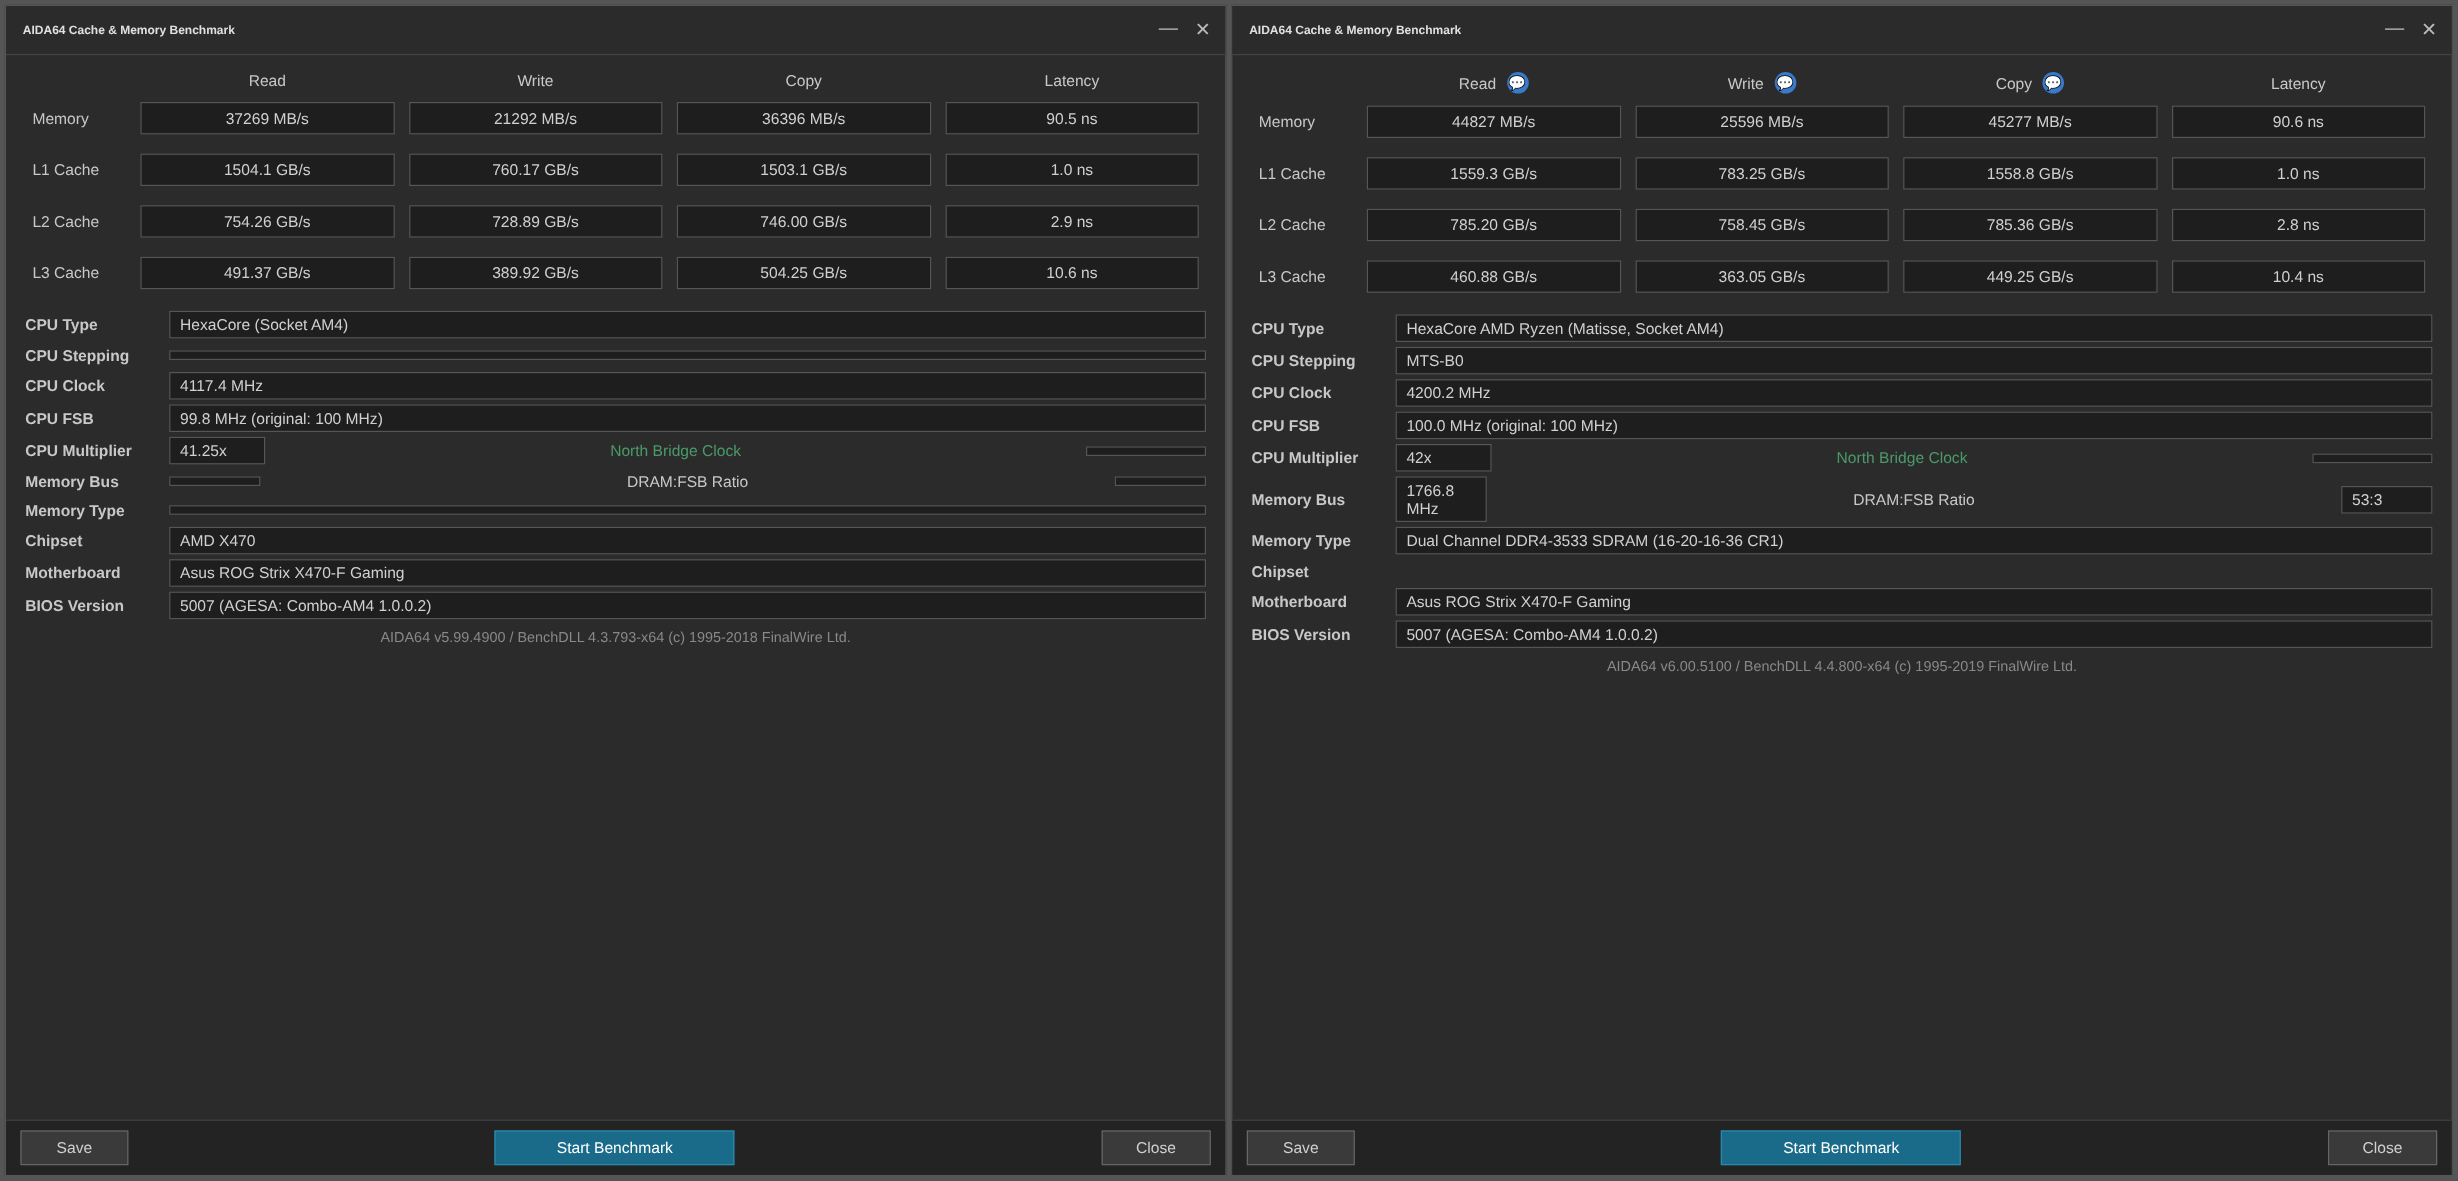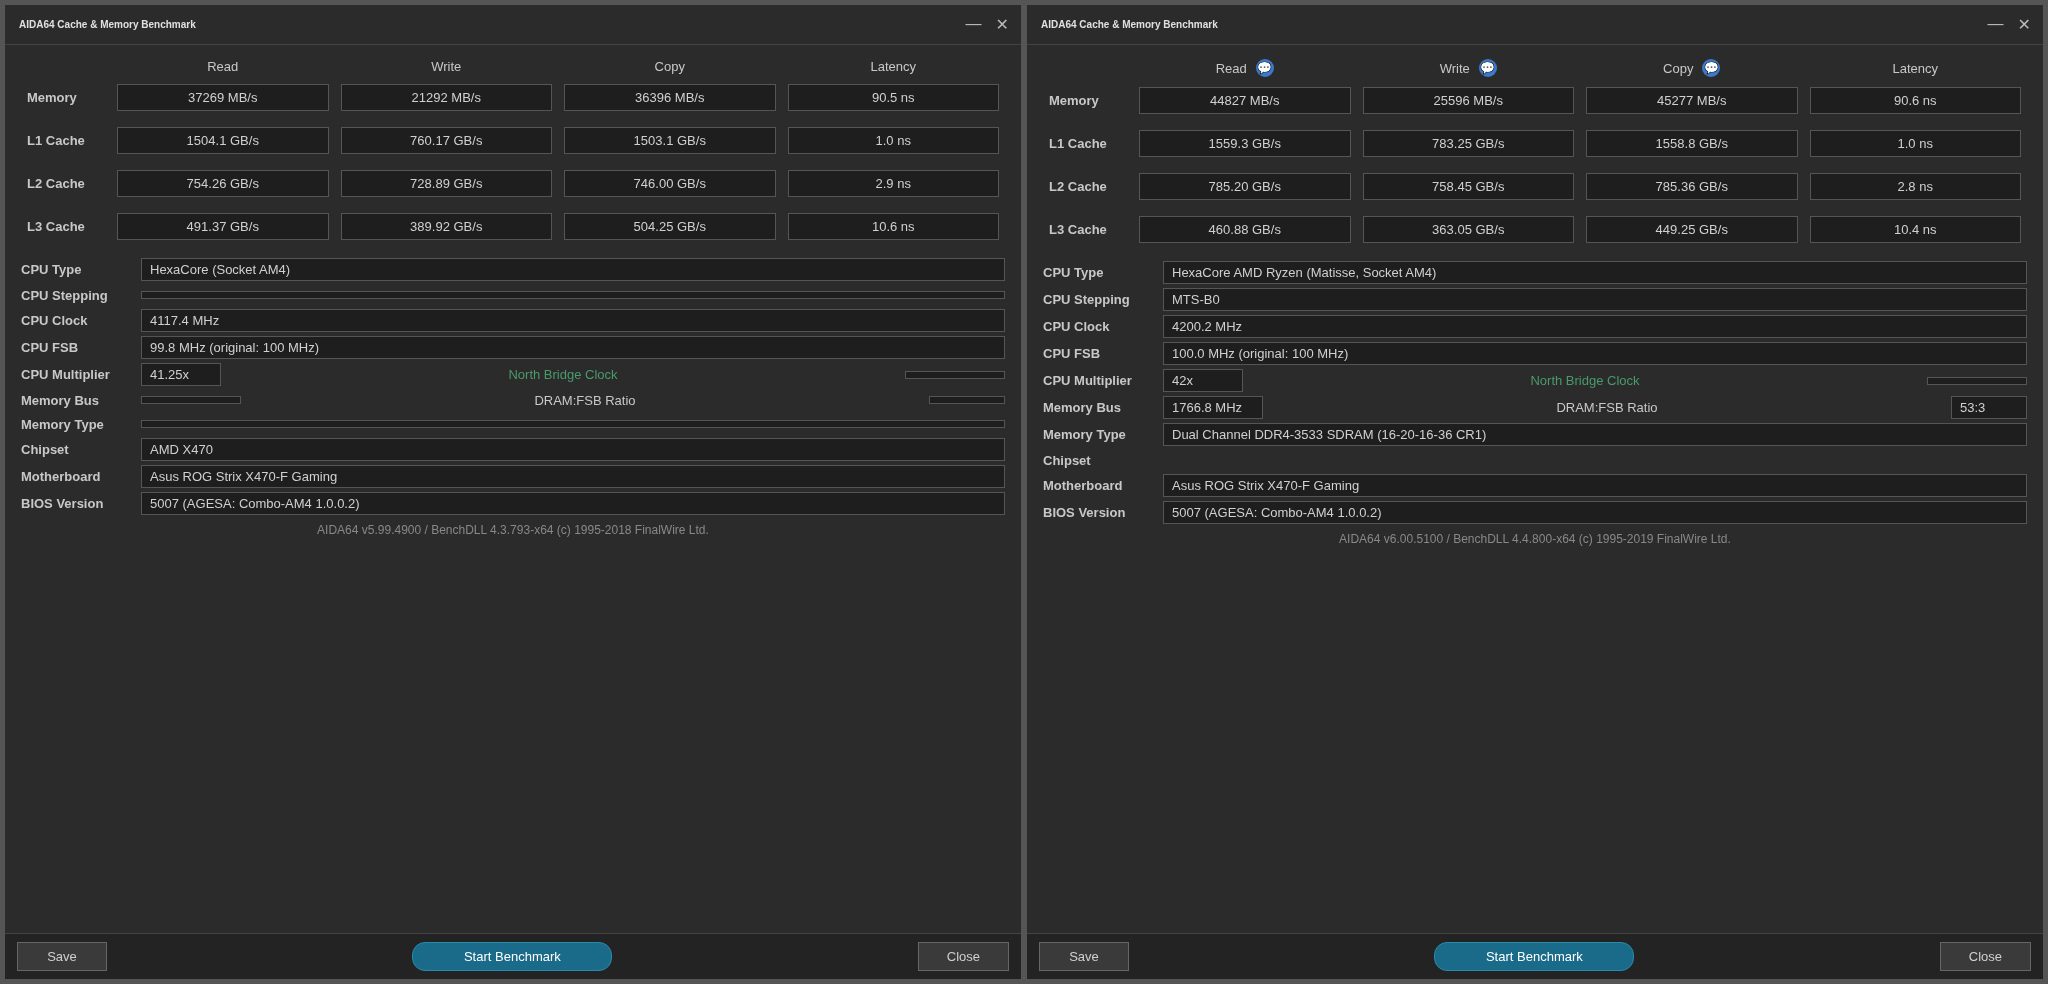--- a/index.html
+++ b/index.html
@@ -68,21 +68,20 @@
     .bench-table td {
       padding: 4px 6px;
       vertical-align: middle;
     }
     .row-label {
       color: #c8c8c8;
       font-size: 13px;
       white-space: nowrap;
       padding-right: 10px;
       width: 80px;
-      font-weight: bold;
     }
     .value-box {
       background: #1e1e1e;
       border: 1px solid #555;
       color: #d0d0d0;
       text-align: center;
       padding: 5px 8px;
       font-size: 13px;
       min-width: 110px;
       display: block;
@@ -133,21 +132,21 @@
       padding: 3px 8px;
       font-size: 13px;
       width: 100px;
     }
     .mem-bus-box {
       background: #1e1e1e;
       border: 1px solid #555;
       color: #d0d0d0;
       padding: 3px 8px;
       font-size: 13px;
-      width: 100px;
+      width: 76px;
     }
     .dram-label {
       flex: 1;
       text-align: center;
       color: #c8c8c8;
       font-size: 13px;
     }
     .dram-box {
       background: #1e1e1e;
       border: 1px solid #555;
@@ -180,21 +179,20 @@
       cursor: pointer;
       min-width: 90px;
       text-align: center;
     }
     .btn-start {
       background: #1a6a8a;
       border-color: #2a8aaa;
       color: #fff;
       flex: 1;
       max-width: 200px;
-      border-radius: 13px;
     }
     .info-icon {
       display: inline-block;
       width: 18px;
       height: 18px;
       background: #3a7acc;
       border-radius: 50%;
       color: white;
       font-size: 12px;
       text-align: center;

